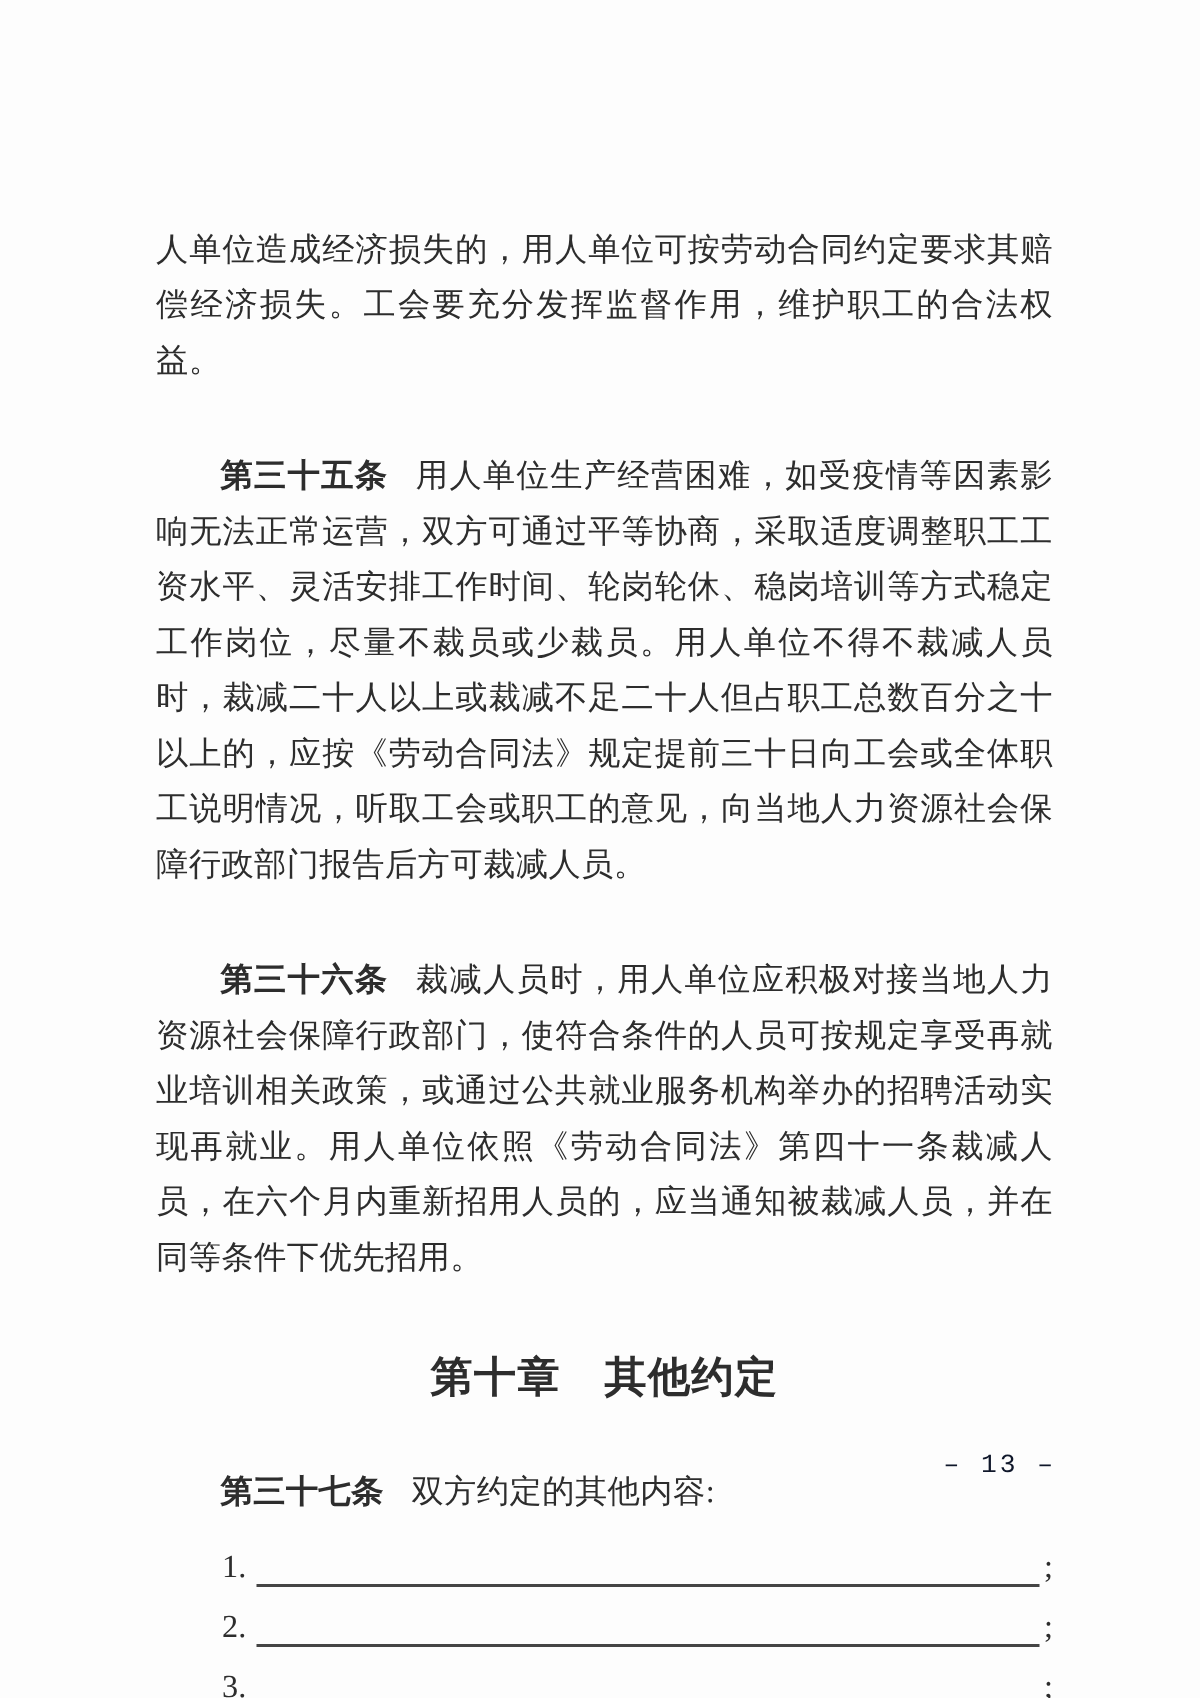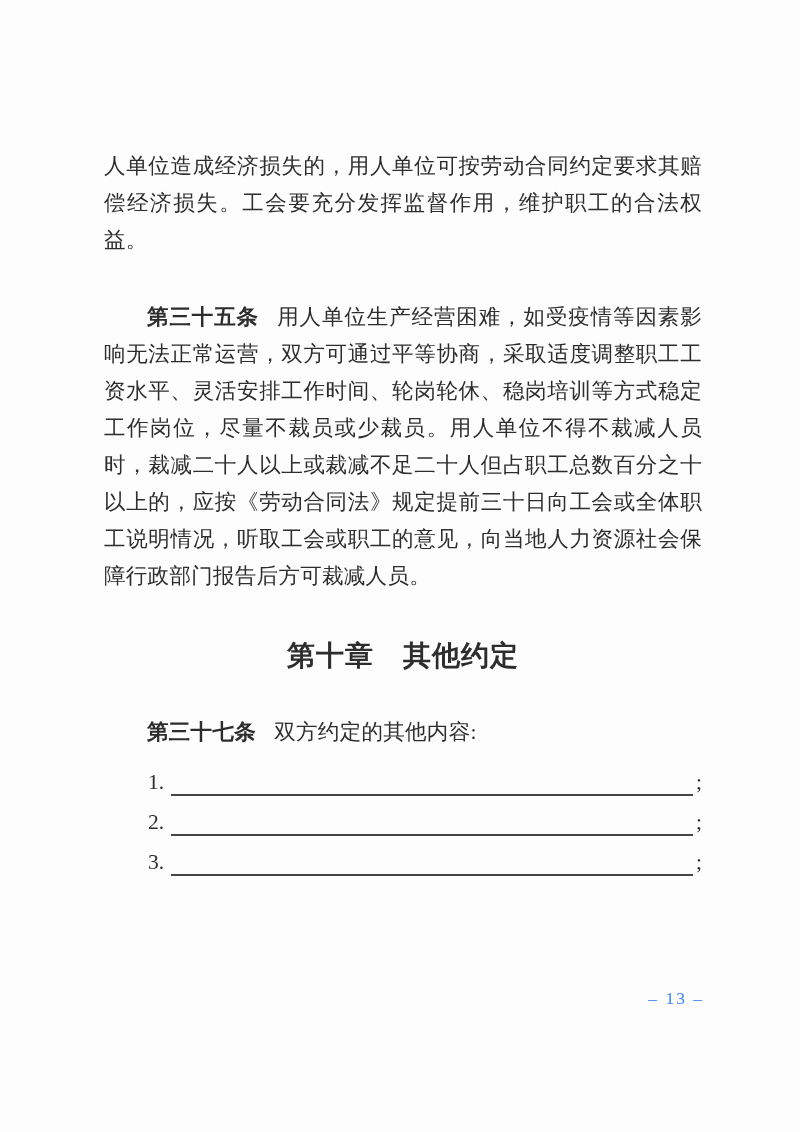--- a/index.html
+++ b/index.html
@@ -68,38 +68,39 @@
   .blank-row .fill {
     flex: 1;
     border-bottom: 2px solid #454545;
     height: 26px;
   }
   .blank-row .semi {
     padding-left: 3px;
   }
   .footer {
     position: absolute;
-    top: 988px;
+    top: 967px;
     right: 96px;
     font-size: 17.5px;
-    color: #3b82f6;
+    color: #0f172a;
     letter-spacing: 2px;
-    font-family: Liberation Serif, serif;
+    font-family: Liberation Mono, monospace;
   }
 </style>
 </head>
 <body>
 
 <div class="page">
   <div class="content">
 
     <p class="para">人单位造成经济损失的，用人单位可按劳动合同约定要求其赔偿经济损失。工会要充分发挥监督作用，维护职工的合法权益。</p>
 
     <p class="para indent"><span class="lead">第三十五条</span><span>用人单位生产经营困难，如受疫情等因素影响无法正常运营，双方可通过平等协商，采取适度调整职工工资水平、灵活安排工作时间、轮岗轮休、稳岗培训等方式稳定工作岗位，尽量不裁员或少裁员。用人单位不得不裁减人员时，裁减二十人以上或裁减不足二十人但占职工总数百分之十以上的，应按《劳动合同法》规定提前三十日向工会或全体职工说明情况，听取工会或职工的意见，向当地人力资源社会保障行政部门报告后方可裁减人员。</span></p>
 
+    <p class="para indent"><span class="lead">第三十六条</span><span>裁减人员时，用人单位应积极对接当地人力资源社会保障行政部门，使符合条件的人员可按规定享受再就业培训相关政策，或通过公共就业服务机构举办的招聘活动实现再就业。用人单位依照《劳动合同法》第四十一条裁减人员，在六个月内重新招用人员的，应当通知被裁减人员，并在同等条件下优先招用。</span></p>
 
     <h2 class="chapter">第十章　其他约定</h2>
 
     <p class="para indent art37"><span class="lead">第三十七条</span><span>双方约定的其他内容:</span></p>
 
     <div class="blank-list">
 
       <div class="blank-row">
         <span class="num">1.</span>
         <span class="fill"></span>

